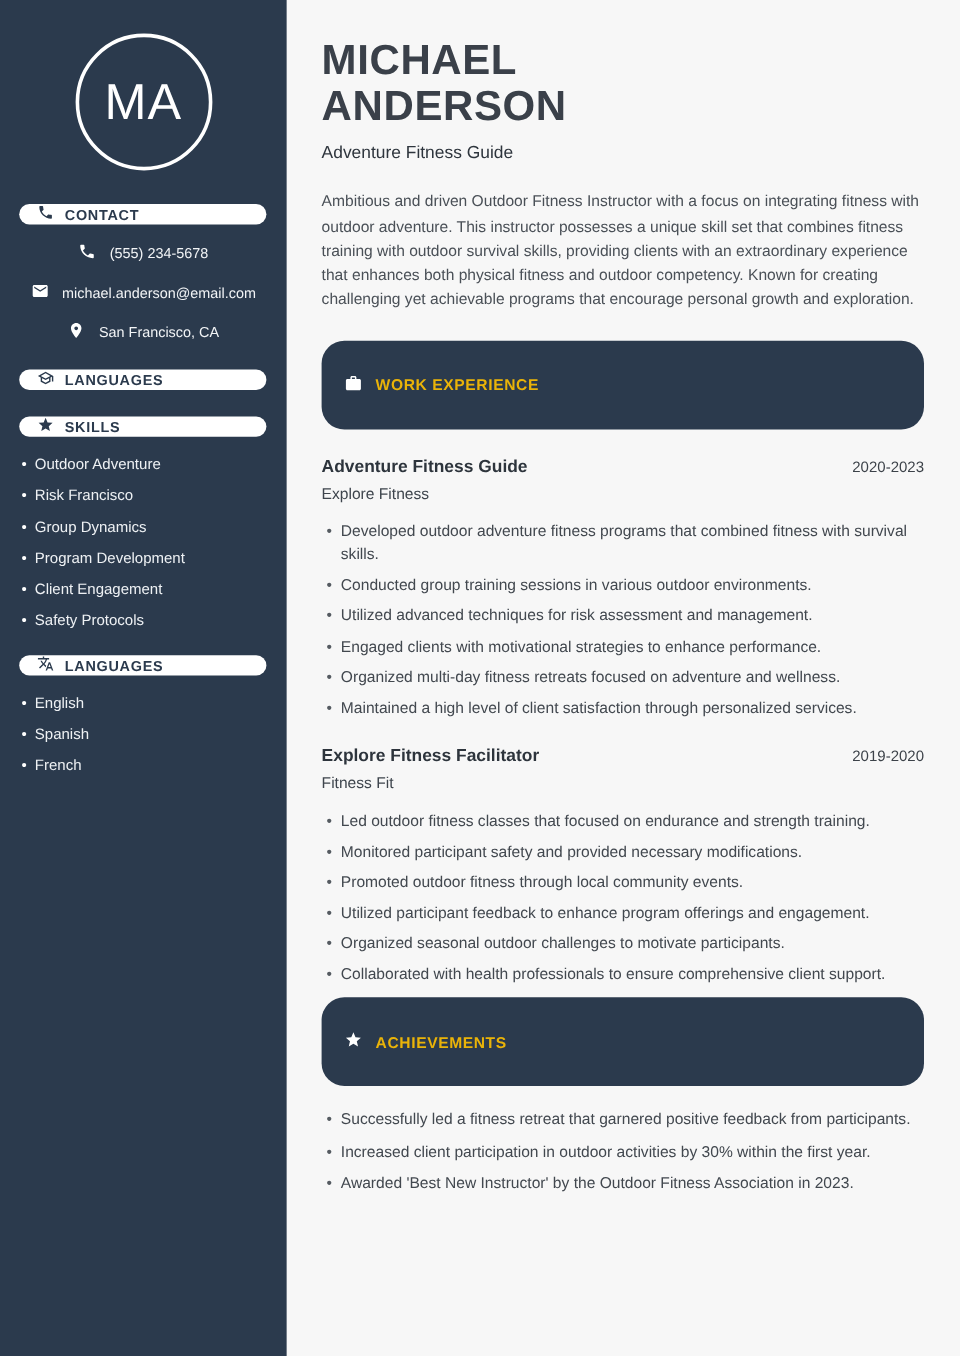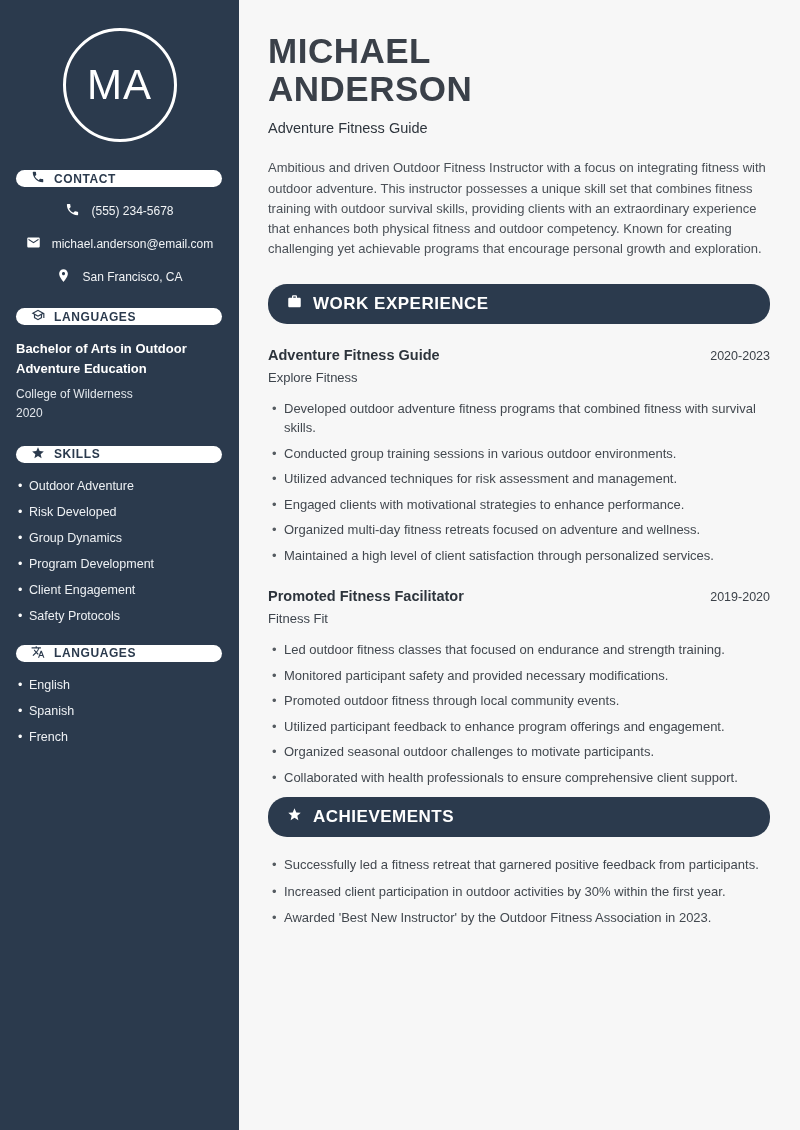--- a/index.html
+++ b/index.html
@@ -22,21 +22,21 @@
   .side-list { padding:2px 16px 0 18px; }
   .side-list li { list-style:none; position:relative; padding-left:11px; font-size:12.5px; color:#eef1f4; margin-bottom:12px; }
   .side-list li::before { content:"\2022"; position:absolute; left:0; color:#fff; }
 
   
   .main { flex:1; background:#f7f7f7; padding:32px 30px 0 29px; }
   .name { font-size:35px; font-weight:bold; color:#3a4049; line-height:1.09; letter-spacing:0.5px; }
   .name span { display:block; }
   .headline { font-size:14.5px; color:#2e353d; margin-top:12px; }
   .summary { font-size:13px; color:#4a5057; line-height:1.56; margin-top:22px; }
-  .banner { background:#2b3a4d; color:#ffffff; border-radius:19px; padding:10px 19px; display:flex; align-items:center; gap:11px; font-size:17px; font-weight:bold; letter-spacing:0.5px; margin-top:24px; }
+  .banner { background:#2b3a4d; color:#eab308; border-radius:19px; padding:28px 19px; display:flex; align-items:center; gap:11px; font-size:13px; font-weight:bold; letter-spacing:0.5px; margin-top:24px; }
   .banner svg { width:15px; height:15px; fill:#ffffff; flex-shrink:0; }
   .banner.tight { margin-top:10px; }
   .job { margin-top:23px; }
   .job-head { display:flex; justify-content:space-between; align-items:baseline; }
   .job-name { font-size:14.5px; font-weight:bold; color:#2d343c; }
   .job-dates { font-size:12.5px; color:#3c4249;margin-left:16px; }
   .job-company { font-size:13px; color:#3e454d; margin-top:7px; }
   .bullets { margin-top:14px; padding-left:4px; }
   .bullets li { list-style:none; position:relative; padding-left:12px; font-size:13px; color:#42484f; line-height:1.5; margin-bottom:6px; }
   .bullets li::before { content:"\2022"; position:absolute; left:0; color:#555b61; }
@@ -81,37 +81,32 @@
       </div>
     </section>
 
     <section class="s-section">
       <div class="pill">
         <span><svg viewBox="0 0 24 24">
               <path d="M12 3L1 9l4 2.18v6L12 21l7-3.82v-6l2-1.09V17h2V9L12 3zm6.82 6L12 12.72 5.18 9 12 5.28 18.82 9zM17 15.99l-5 2.73-5-2.73v-3.72L12 15l5-2.73v3.72z"></path>
             </svg></span>
         <span>LANGUAGES</span>
       </div>
-      <div class="edu">
-        <div class="edu-degree">Bachelor of Arts in Outdoor Adventure Education</div>
-        <div class="edu-school">College of Wilderness</div>
-        <div class="edu-year">2020</div>
-      </div>
     </section>
 
     <section class="s-section">
       <div class="pill">
         <span><svg viewBox="0 0 24 24">
               <path d="M12 17.27L18.18 21l-1.64-7.03L22 9.24l-7.19-.61L12 2 9.19 8.63 2 9.24l5.46 4.73L5.82 21z"></path>
             </svg></span>
         <span>SKILLS</span>
       </div>
       <ul class="side-list">
         <li>Outdoor Adventure</li>
-        <li>Risk Developed</li>
+        <li>Risk Francisco</li>
         <li>Group Dynamics</li>
         <li>Program Development</li>
         <li>Client Engagement</li>
         <li>Safety Protocols</li>
       </ul>
     </section>
 
     <section class="s-section">
       <div class="pill">
         <span><svg viewBox="0 0 24 24">
@@ -156,21 +151,21 @@
         <li>Conducted group training sessions in various outdoor environments.</li>
         <li>Utilized advanced techniques for risk assessment and management.</li>
         <li>Engaged clients with motivational strategies to enhance performance.</li>
         <li>Organized multi-day fitness retreats focused on adventure and wellness.</li>
         <li>Maintained a high level of client satisfaction through personalized services.</li>
       </ul>
     </section>
 
     <section class="job">
       <div class="job-head">
-        <span class="job-name">Promoted Fitness Facilitator</span>
+        <span class="job-name">Explore Fitness Facilitator</span>
         <span class="job-dates">2019-2020</span>
       </div>
       <div class="job-company">Fitness Fit</div>
       <ul class="bullets">
         <li>Led outdoor fitness classes that focused on endurance and strength training.</li>
         <li>Monitored participant safety and provided necessary modifications.</li>
         <li>Promoted outdoor fitness through local community events.</li>
         <li>Utilized participant feedback to enhance program offerings and engagement.</li>
         <li>Organized seasonal outdoor challenges to motivate participants.</li>
         <li>Collaborated with health professionals to ensure comprehensive client support.</li>

